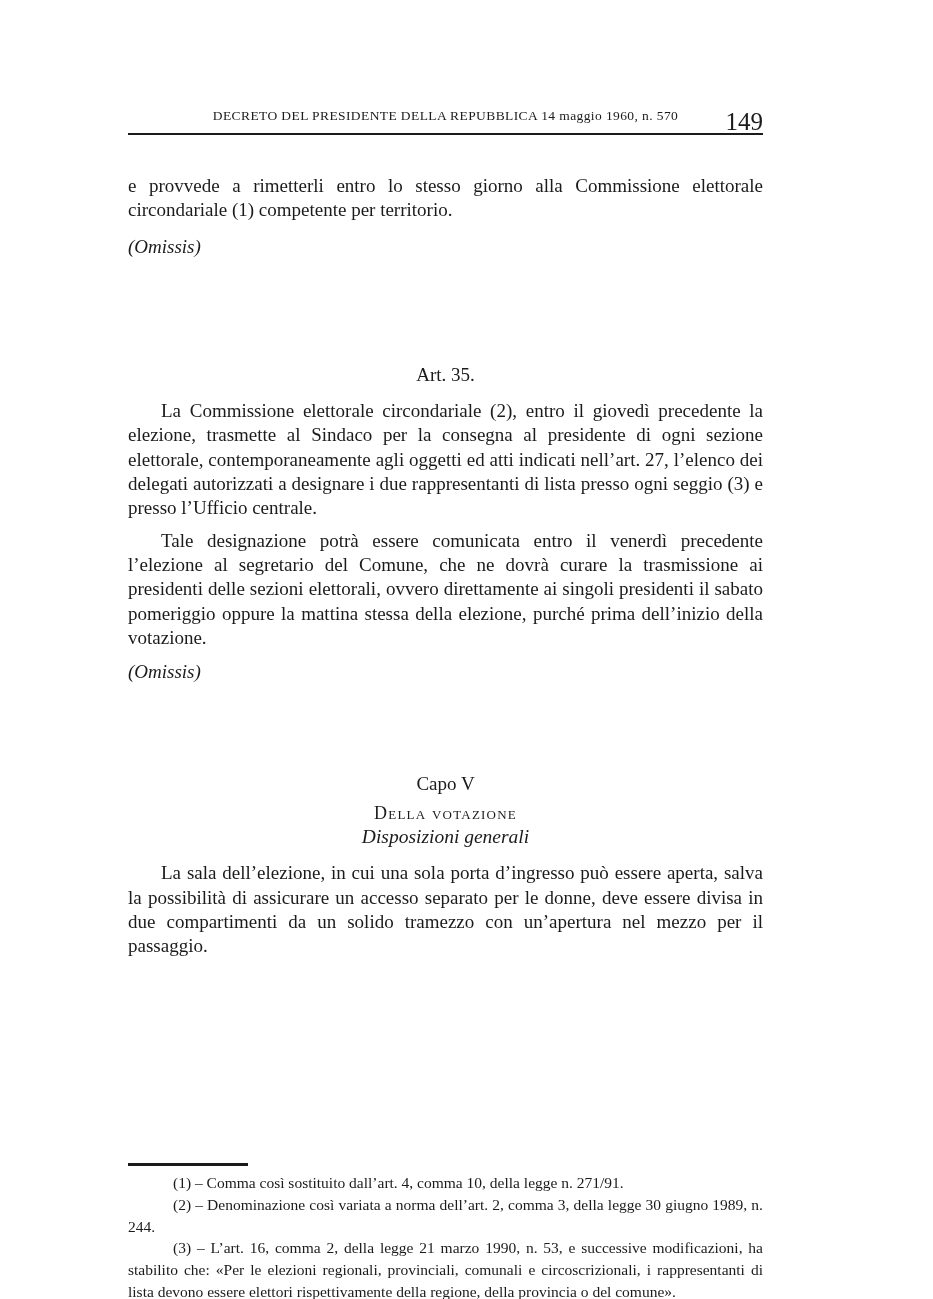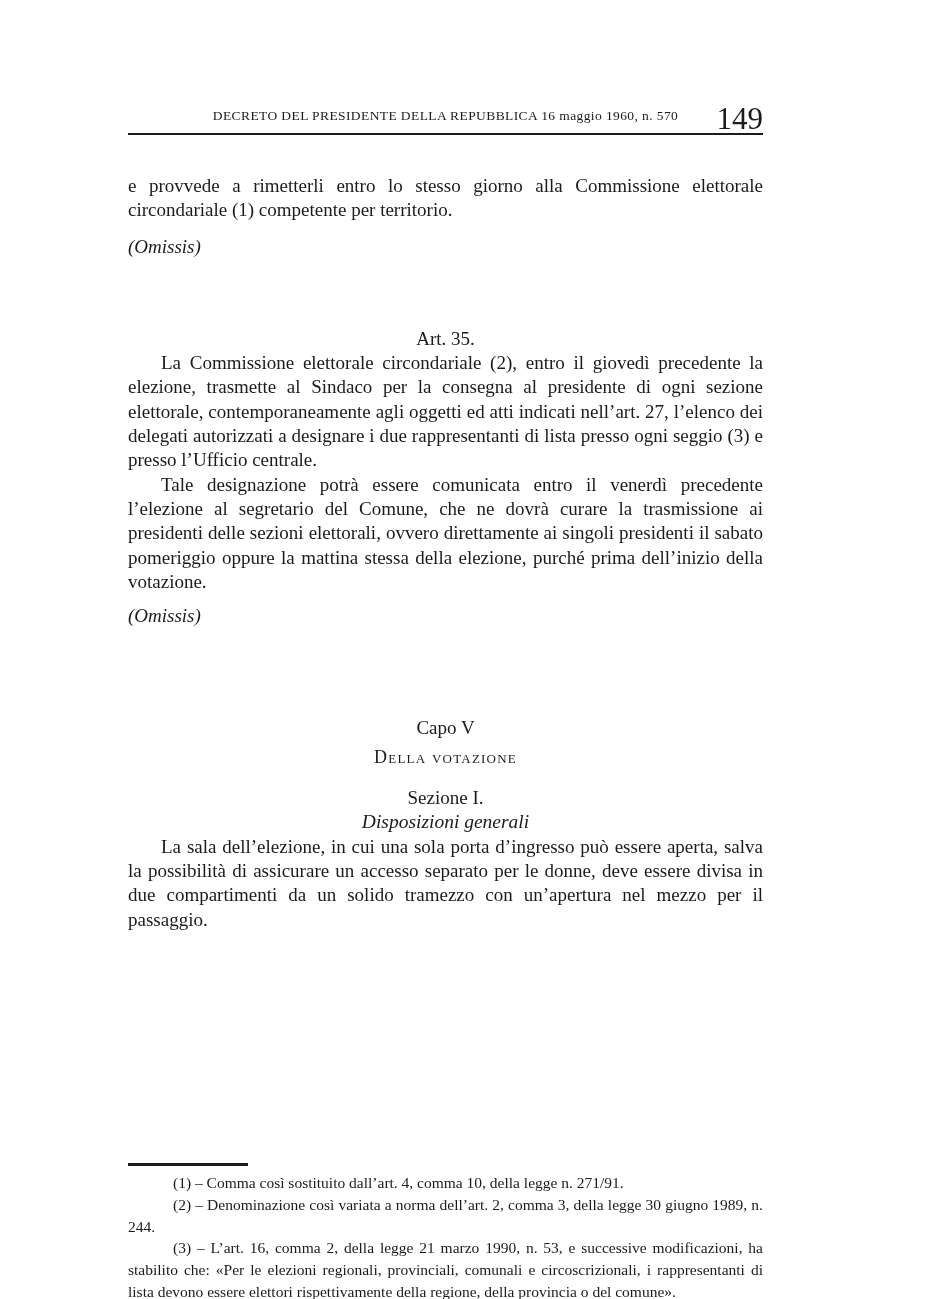--- a/index.html
+++ b/index.html
@@ -30,21 +30,21 @@
     left: 0; right: 0; bottom: 9px;
     text-align: center;
     font-size: 13.5px;
     letter-spacing: 0.4px;
     white-space: nowrap;
   }
   .running-title .caps { text-transform: uppercase; }
   .page-number {
     position: absolute;
     right: 0; bottom: -1px;
-    font-size: 31px;
+    font-size: 25px;
     line-height: 1;
   }
   .header-rule {
     border: none;
     border-top: 2.5px solid #1b1b1b;
     height: 0;
   }
   
   .content {
     margin: 0 170px 0 128px;
@@ -61,23 +61,23 @@
   .omissis {
     font-style: italic;
   }
   .omissis-1 { margin-top: 12px; }
   .omissis-2 { margin-top: 10px; }
   .art-heading {
     font-weight: normal;
     font-size: 19px;
     text-align: center;
   }
-  .art-35 { margin-top: 68px; }
-  .para { margin-top: 0; }
-  .para + .para { margin-top: 0; }
+  .art-35 { margin-top: 104px; }
+  .para { margin-top: 12px; }
+  .para + .para { margin-top: 8px; }
   
   .chapter { text-align: center; margin-top: 88px; }
   .capo { font-size: 19px; }
   .chapter-title {
     margin-top: 4px;
     font-variant: small-caps;
     font-size: 18px;
     letter-spacing: 1.2px;
   }
   .sezione { margin-top: 17px; font-size: 19px; }
@@ -107,42 +107,41 @@
 </style>
 </head>
 <body>
 
 <div class="page">
 
   <header class="header">
     <div class="header-row">
       <div class="running-title">
         <span class="caps">Decreto del Presidente della Repubblica</span>
-        <span>16 maggio 1960, n. 570</span>
+        <span>14 maggio 1960, n. 570</span>
       </div>
       <span class="page-number">149</span>
     </div>
     <hr class="header-rule">
   </header>
 
   <main class="content">
     <p class="body-par no-indent continuation">e provvede a rimetterli entro lo stesso giorno alla Commissione elettorale circondariale (1) competente per territorio.</p>
 
     <p class="omissis omissis-1">(Omissis)</p>
 
     <h2 class="art-heading art-35">Art. 35.</h2>
     <p class="body-par para">La Commissione elettorale circondariale (2), entro il giovedì precedente la elezione, trasmette al Sindaco per la consegna al presidente di ogni sezione elettorale, contemporaneamente agli oggetti ed atti indicati nell’art. 27, l’elenco dei delegati autorizzati a designare i due rappresentanti di lista presso ogni seggio (3) e presso l’Ufficio centrale.</p>
     <p class="body-par para">Tale designazione potrà essere comunicata entro il venerdì precedente l’elezione al segretario del Comune, che ne dovrà curare la trasmissione ai presidenti delle sezioni elettorali, ovvero direttamente ai singoli presidenti il sabato pomeriggio oppure la mattina stessa della elezione, purché prima dell’inizio della votazione.</p>
 
     <p class="omissis omissis-2">(Omissis)</p>
 
     <section class="chapter">
       <div class="capo">Capo V</div>
       <div class="chapter-title">Della votazione</div>
-      <div class="sezione">Sezione I.</div>
       <div class="sezione-title">Disposizioni generali</div>
     </section>
 
     <p class="body-par para">La sala dell’elezione, in cui una sola porta d’ingresso può essere aperta, salva la possibilità di assicurare un accesso separato per le donne, deve essere divisa in due compartimenti da un solido tramezzo con un’apertura nel mezzo per il passaggio.</p>
   </main>
 
   <footer class="footnotes">
     <div class="fn-rule"></div>
     <p>(1) – Comma così sostituito dall’art. 4, comma 10, della legge n. 271/91.</p>
     <p>(2) – Denominazione così variata a norma dell’art. 2, comma 3, della legge 30 giugno 1989, n. 244.</p>

